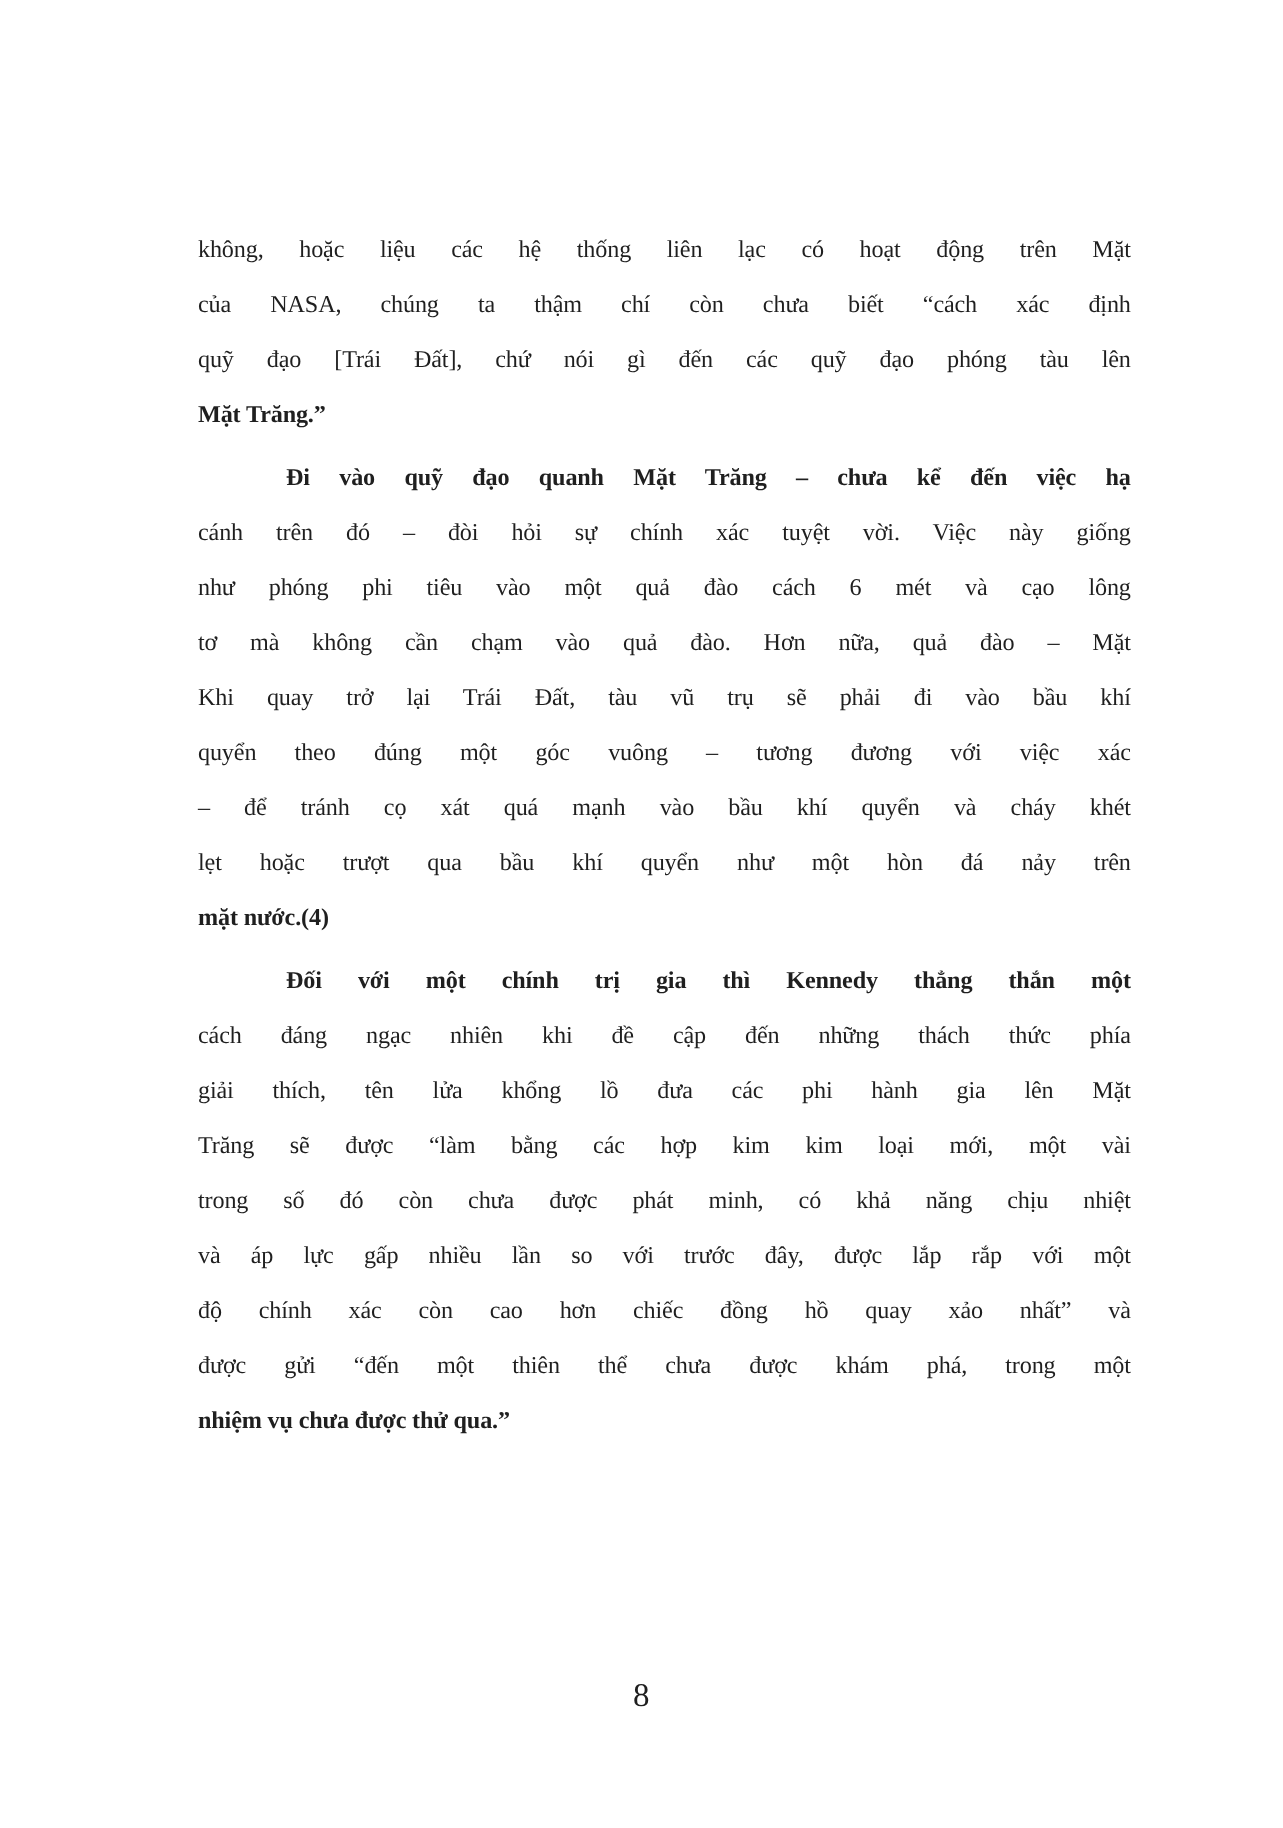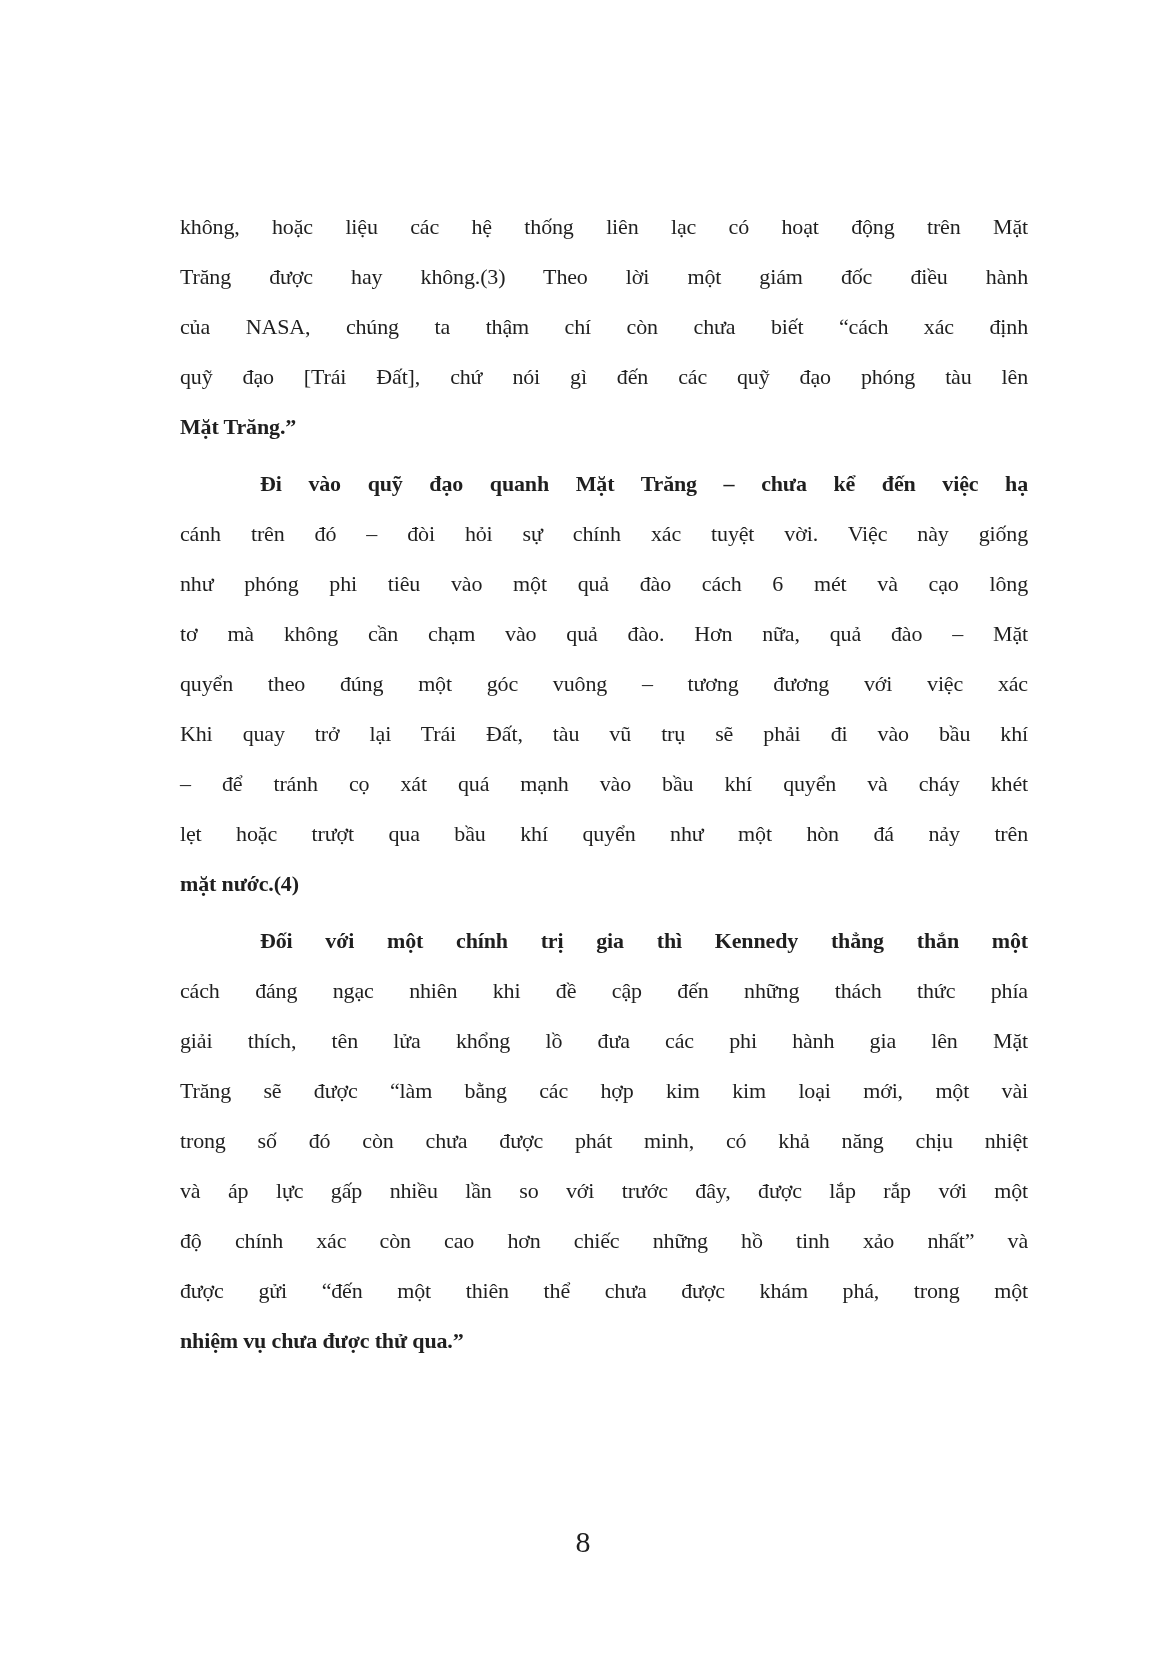--- a/index.html
+++ b/index.html
@@ -60,42 +60,41 @@
     color: #1f1f1f;
   }
 </style>
 </head>
 <body style="background: rgb(255, 255, 255);">
 
 <div class="page">
   <main class="text-block" style="color: rgb(31, 31, 31);">
       <div class="paragraph">
         <div class="line">không, hoặc liệu các hệ thống liên lạc có hoạt động trên Mặt</div>
-        <div class="line">Trăng được hay không.(3) Theo lời một giám đốc điều hành</div>
         <div class="line">của NASA, chúng ta thậm chí còn chưa biết “cách xác định</div>
         <div class="line">quỹ đạo [Trái Đất], chứ nói gì đến các quỹ đạo phóng tàu lên</div>
         <div class="line last">Mặt Trăng.”</div>
       </div>
       <div class="paragraph indented">
         <div class="line">Đi vào quỹ đạo quanh Mặt Trăng – chưa kể đến việc hạ</div>
         <div class="line">cánh trên đó – đòi hỏi sự chính xác tuyệt vời. Việc này giống</div>
         <div class="line">như phóng phi tiêu vào một quả đào cách 6 mét và cạo lông</div>
         <div class="line">tơ mà không cần chạm vào quả đào. Hơn nữa, quả đào – Mặt</div>
+        <div class="line">Khi quay trở lại Trái Đất, tàu vũ trụ sẽ phải đi vào bầu khí</div>
         <div class="line">quyển theo đúng một góc vuông – tương đương với việc xác</div>
-        <div class="line">Khi quay trở lại Trái Đất, tàu vũ trụ sẽ phải đi vào bầu khí</div>
         <div class="line">– để tránh cọ xát quá mạnh vào bầu khí quyển và cháy khét</div>
         <div class="line">lẹt hoặc trượt qua bầu khí quyển như một hòn đá nảy trên</div>
         <div class="line last">mặt nước.(4)</div>
       </div>
       <div class="paragraph indented">
         <div class="line">Đối với một chính trị gia thì Kennedy thẳng thắn một</div>
         <div class="line">cách đáng ngạc nhiên khi đề cập đến những thách thức phía</div>
         <div class="line">giải thích, tên lửa khổng lồ đưa các phi hành gia lên Mặt</div>
         <div class="line">Trăng sẽ được “làm bằng các hợp kim kim loại mới, một vài</div>
         <div class="line">trong số đó còn chưa được phát minh, có khả năng chịu nhiệt</div>
         <div class="line">và áp lực gấp nhiều lần so với trước đây, được lắp rắp với một</div>
-        <div class="line">độ chính xác còn cao hơn chiếc những hồ tinh xảo nhất” và</div>
+        <div class="line">độ chính xác còn cao hơn chiếc đồng hồ quay xảo nhất” và</div>
         <div class="line">được gửi “đến một thiên thể chưa được khám phá, trong một</div>
         <div class="line last">nhiệm vụ chưa được thử qua.”</div>
       </div>
     </main>
   <div class="page-number">8</div>
 </div>
 
 </body></html>

